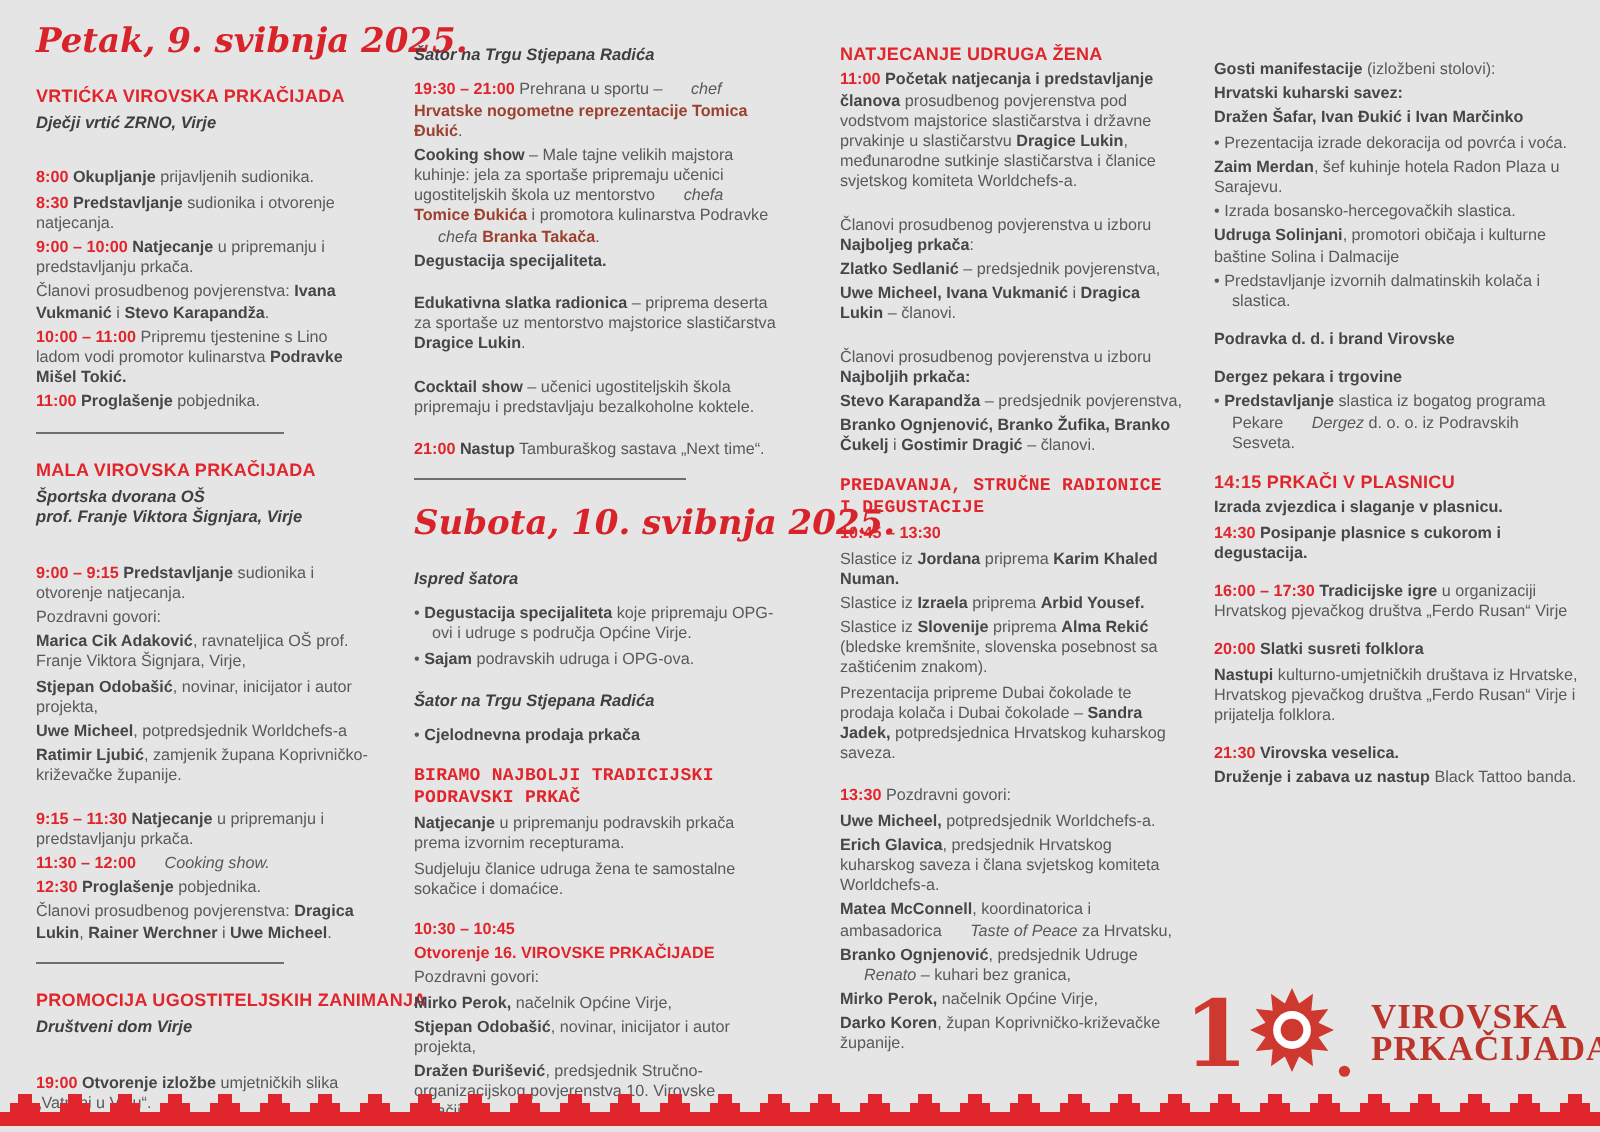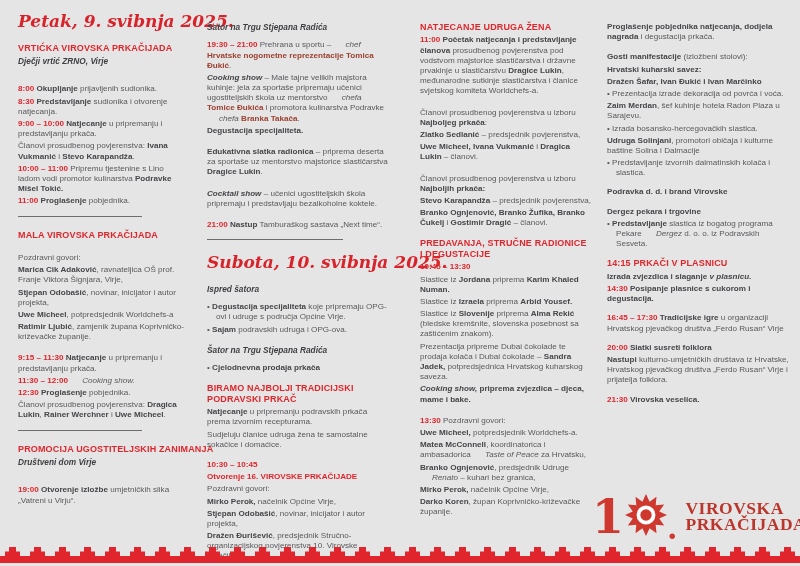--- a/index.html
+++ b/index.html
@@ -11,25 +11,25 @@
   #col1{left:18px;width:168px;top:12px;}
   #col2{left:207px;width:184px;}
   #col3{left:420px;width:171px;}
   #col4{left:607px;width:182px;}
   .para{margin:0 0 2px 0;}
   .bullet{padding-left:9px;text-indent:-9px;}
   .bullet::before{content:"• ";color:#59595c;}
   .s-r{font-weight:normal;}
   .s-b{font-weight:bold;color:#46464a;}
   .s-i{font-style:italic;padding-left:12px;}
-  .s-bi{font-weight:bold;font-style:italic;color:#46464a;}
+  .s-bi{font-weight:bold;color:#46464a;}
   .s-red{font-weight:bold;color:#e0262c;}
   .s-mar{font-weight:bold;color:#9c4130;}
   .sec-heading{color:#e0262c;font-weight:bold;font-size:9px;line-height:1.16;margin:0 0 3px 0;letter-spacing:.15px;white-space:nowrap;}
-  .sec-heading.wrap2{white-space:normal;}
+  .sec-heading.wrap2{white-space:normal;font-family:Liberation Mono, monospace;}
   .venue{font-weight:bold;font-style:italic;color:#3f3f43;font-size:8.3px;line-height:1.25;margin:0 0 8px 0;}
   .script-date{font-family:"DejaVu Serif",serif;font-style:italic;font-weight:bold;color:#d8232a;font-size:17px;line-height:1.1;margin:0 0 12px 0;white-space:nowrap;}
   .divider{height:1px;background:#6e6e71;width:74%;margin:9px 0 13px 0;}
   .gapblock{width:100%;}
   .footer-border{position:absolute;left:0;bottom:0;}
   .logo{position:absolute;left:592px;top:494px;display:flex;align-items:center;}
   .logo-num-row{display:flex;align-items:center;color:#cf382e;}
   .logo-one{font-family:"DejaVu Serif",serif;font-weight:bold;font-size:46px;line-height:44px;color:#cf382e;}
   .logo-star{margin-left:1px;}
   .logo-dot{font-family:"DejaVu Serif",serif;font-weight:bold;font-size:30px;line-height:20px;align-self:flex-end;color:#cf382e;}
@@ -46,21 +46,23 @@
       <div class="venue">Dječji vrtić ZRNO, Virje</div>
       <div class="gapblock" style="height: 10px;"></div>
       <p class="para"><span class="s-red">8:00</span><span class="s-b"> Okupljanje</span><span class="s-r"> prijavljenih sudionika.</span></p>
       <p class="para"><span class="s-red">8:30</span><span class="s-b"> Predstavljanje</span><span class="s-r"> sudionika i otvorenje natjecanja.</span></p>
       <p class="para"><span class="s-red">9:00 – 10:00</span><span class="s-b"> Natjecanje</span><span class="s-r"> u pripremanju i predstavljanju prkača.</span></p>
       <p class="para"><span class="s-r">Članovi prosudbenog povjerenstva: </span><span class="s-b">Ivana Vukmanić</span><span class="s-r"> i </span><span class="s-b">Stevo Karapandža</span><span class="s-r">.</span></p>
       <p class="para"><span class="s-red">10:00 – 11:00</span><span class="s-r"> Pripremu tjestenine s Lino ladom vodi promotor kulinarstva </span><span class="s-b">Podravke Mišel Tokić.</span></p>
       <p class="para"><span class="s-red">11:00</span><span class="s-b"> Proglašenje</span><span class="s-r"> pobjednika.</span></p>
       <div class="divider"></div>
       <div class="sec-heading">MALA VIROVSKA PRKAČIJADA</div>
+      <div class="venue">Športska dvorana OŠ<br>prof. Franje Viktora Šignjara, Virje</div>
       <div class="gapblock" style="height: 10px;"></div>
+      <p class="para"><span class="s-red">9:00 – 9:15</span><span class="s-b"> Predstavljanje</span><span class="s-r"> sudionika i otvorenje natjecanja.</span></p>
       <p class="para"><span class="s-r">Pozdravni govori:</span></p>
       <p class="para"><span class="s-b">Marica Cik Adaković</span><span class="s-r">, ravnateljica OŠ prof. Franje Viktora Šignjara, Virje,</span></p>
       <p class="para"><span class="s-b">Stjepan Odobašić</span><span class="s-r">, novinar, inicijator i autor projekta,</span></p>
       <p class="para"><span class="s-b">Uwe Micheel</span><span class="s-r">, potpredsjednik Worldchefs-a</span></p>
       <p class="para"><span class="s-b">Ratimir Ljubić</span><span class="s-r">, zamjenik župana Koprivničko-križevačke županije.</span></p>
       <div class="gapblock" style="height: 9px;"></div>
       <p class="para"><span class="s-red">9:15 – 11:30</span><span class="s-b"> Natjecanje</span><span class="s-r"> u pripremanju i predstavljanju prkača.</span></p>
       <p class="para"><span class="s-red">11:30 – 12:00</span><span class="s-r"> </span><span class="s-i">Cooking show.</span></p>
       <p class="para"><span class="s-red">12:30</span><span class="s-b"> Proglašenje</span><span class="s-r"> pobjednika.</span></p>
       <p class="para"><span class="s-r">Članovi prosudbenog povjerenstva: </span><span class="s-b">Dragica Lukin</span><span class="s-r">, </span><span class="s-b">Rainer Werchner</span><span class="s-r"> i </span><span class="s-b">Uwe Micheel</span><span class="s-r">.</span></p>
@@ -112,56 +114,56 @@
       <p class="para"><span class="s-r">Članovi prosudbenog povjerenstva u izboru </span><span class="s-b">Najboljih prkača:</span></p>
       <p class="para"><span class="s-b">Stevo Karapandža</span><span class="s-r"> – predsjednik povjerenstva,</span></p>
       <p class="para"><span class="s-b">Branko Ognjenović, Branko Žufika, Branko Čukelj</span><span class="s-r"> i </span><span class="s-b">Gostimir Dragić</span><span class="s-r"> – članovi.</span></p>
       <div class="gapblock" style="height: 8px;"></div>
       <div class="sec-heading wrap2">PREDAVANJA, STRUČNE RADIONICE<br>I DEGUSTACIJE</div>
       <p class="para"><span class="s-red">10:45 – 13:30</span></p>
       <p class="para"><span class="s-r">Slastice iz </span><span class="s-b">Jordana</span><span class="s-r"> priprema </span><span class="s-b">Karim Khaled Numan.</span></p>
       <p class="para"><span class="s-r">Slastice iz </span><span class="s-b">Izraela</span><span class="s-r"> priprema </span><span class="s-b">Arbid Yousef.</span></p>
       <p class="para"><span class="s-r">Slastice iz </span><span class="s-b">Slovenije</span><span class="s-r"> priprema </span><span class="s-b">Alma Rekić</span><span class="s-r"> (bledske kremšnite, slovenska posebnost sa zaštićenim znakom).</span></p>
       <p class="para"><span class="s-r">Prezentacija pripreme Dubai čokolade te prodaja kolača i Dubai čokolade – </span><span class="s-b">Sandra Jadek,</span><span class="s-r"> potpredsjednica Hrvatskog kuharskog saveza.</span></p>
-      <p class="para"><span class="s-bi">Cooking show,</span><span class="s-b"> priprema zvjezdica – djeca, mame i bake.</span></p>
       <div class="gapblock" style="height: 9px;"></div>
       <p class="para"><span class="s-red">13:30</span><span class="s-r"> Pozdravni govori:</span></p>
       <p class="para"><span class="s-b">Uwe Micheel,</span><span class="s-r"> potpredsjednik Worldchefs-a.</span></p>
+      <p class="para"><span class="s-b">Erich Glavica</span><span class="s-r">, predsjednik Hrvatskog kuharskog saveza i člana svjetskog komiteta Worldchefs-a.</span></p>
       <p class="para"><span class="s-b">Matea McConnell</span><span class="s-r">, koordinatorica i ambasadorica </span><span class="s-i">Taste of Peace</span><span class="s-r"> za Hrvatsku,</span></p>
       <p class="para"><span class="s-b">Branko Ognjenović</span><span class="s-r">, predsjednik Udruge </span><span class="s-i">Renato</span><span class="s-r"> – kuhari bez granica,</span></p>
       <p class="para"><span class="s-b">Mirko Perok,</span><span class="s-r"> načelnik Općine Virje,</span></p>
       <p class="para"><span class="s-b">Darko Koren</span><span class="s-r">, župan Koprivničko-križevačke županije.</span></p>
     </div>
   <div class="col" id="col4">
-      <p class="para"><span class="s-b">Proglašenje pobjednika natjecanja, dodjela nagrada</span><span class="s-r"> i degustacija prkača.</span></p>
       <div class="gapblock" style="height: 8px;"></div>
       <p class="para"><span class="s-b">Gosti manifestacije</span><span class="s-r"> (izložbeni stolovi):</span></p>
       <p class="para"><span class="s-b">Hrvatski kuharski savez:</span></p>
       <p class="para"><span class="s-b">Dražen Šafar, Ivan Đukić i Ivan Marčinko</span></p>
       <p class="para bullet"><span class="s-r">Prezentacija izrade dekoracija od povrća i voća.</span></p>
       <p class="para"><span class="s-b">Zaim Merdan</span><span class="s-r">, šef kuhinje hotela Radon Plaza u Sarajevu.</span></p>
       <p class="para bullet"><span class="s-r">Izrada bosansko-hercegovačkih slastica.</span></p>
       <p class="para"><span class="s-b">Udruga Solinjani</span><span class="s-r">, promotori običaja i kulturne baštine Solina i Dalmacije</span></p>
       <p class="para bullet"><span class="s-r">Predstavljanje izvornih dalmatinskih kolača i slastica.</span></p>
       <div class="gapblock" style="height: 7px;"></div>
       <p class="para"><span class="s-b">Podravka d. d. i brand Virovske</span></p>
       <div class="gapblock" style="height: 7px;"></div>
       <p class="para"><span class="s-b">Dergez pekara i trgovine</span></p>
       <p class="para bullet"><span class="s-b">Predstavljanje</span><span class="s-r"> slastica iz bogatog programa Pekare </span><span class="s-i">Dergez</span><span class="s-r"> d. o. o. iz Podravskih Sesveta.</span></p>
       <div class="gapblock" style="height: 7px;"></div>
       <div class="sec-heading">14:15 PRKAČI V PLASNICU</div>
       <p class="para"><span class="s-b">Izrada zvjezdica i slaganje </span><span class="s-bi">v plasnicu.</span></p>
       <p class="para"><span class="s-red">14:30</span><span class="s-b"> Posipanje plasnice s cukorom i degustacija.</span></p>
       <div class="gapblock" style="height: 7px;"></div>
-      <p class="para"><span class="s-red">16:45 – 17:30</span><span class="s-b"> Tradicijske igre</span><span class="s-r"> u organizaciji Hrvatskog pjevačkog društva „Ferdo Rusan“ Virje</span></p>
+      <p class="para"><span class="s-red">16:00 – 17:30</span><span class="s-b"> Tradicijske igre</span><span class="s-r"> u organizaciji Hrvatskog pjevačkog društva „Ferdo Rusan“ Virje</span></p>
       <div class="gapblock" style="height: 7px;"></div>
       <p class="para"><span class="s-red">20:00</span><span class="s-b"> Slatki susreti folklora</span></p>
       <p class="para"><span class="s-b">Nastupi</span><span class="s-r"> kulturno-umjetničkih društava iz Hrvatske, Hrvatskog pjevačkog društva „Ferdo Rusan“ Virje i prijatelja folklora.</span></p>
       <div class="gapblock" style="height: 7px;"></div>
       <p class="para"><span class="s-red">21:30</span><span class="s-b"> Virovska veselica.</span></p>
+      <p class="para"><span class="s-b">Druženje i zabava uz nastup</span><span class="s-r"> Black Tattoo banda.</span></p>
     </div>
 
   <div class="logo">
     <div class="logo-num-row">
       <span class="logo-one">1</span>
       <span class="logo-star">
         <svg width="42" height="42" viewBox="0 0 40 40">
           <polygon fill="#cf382e" points="40,20 32.6,23.4 37.3,30 29.2,29.2 30,37.3 23.4,32.6 20,40 16.6,32.6 10,37.3 10.8,29.2 2.7,30 7.4,23.4 0,20 7.4,16.6 2.7,10 10.8,10.8 10,2.7 16.6,7.4 20,0 23.4,7.4 30,2.7 29.2,10.8 37.3,10 32.6,16.6"></polygon>
           <circle cx="20" cy="20" r="9" fill="#ffffff"></circle>
           <circle cx="20" cy="20" r="5.4" fill="#cf382e"></circle>

